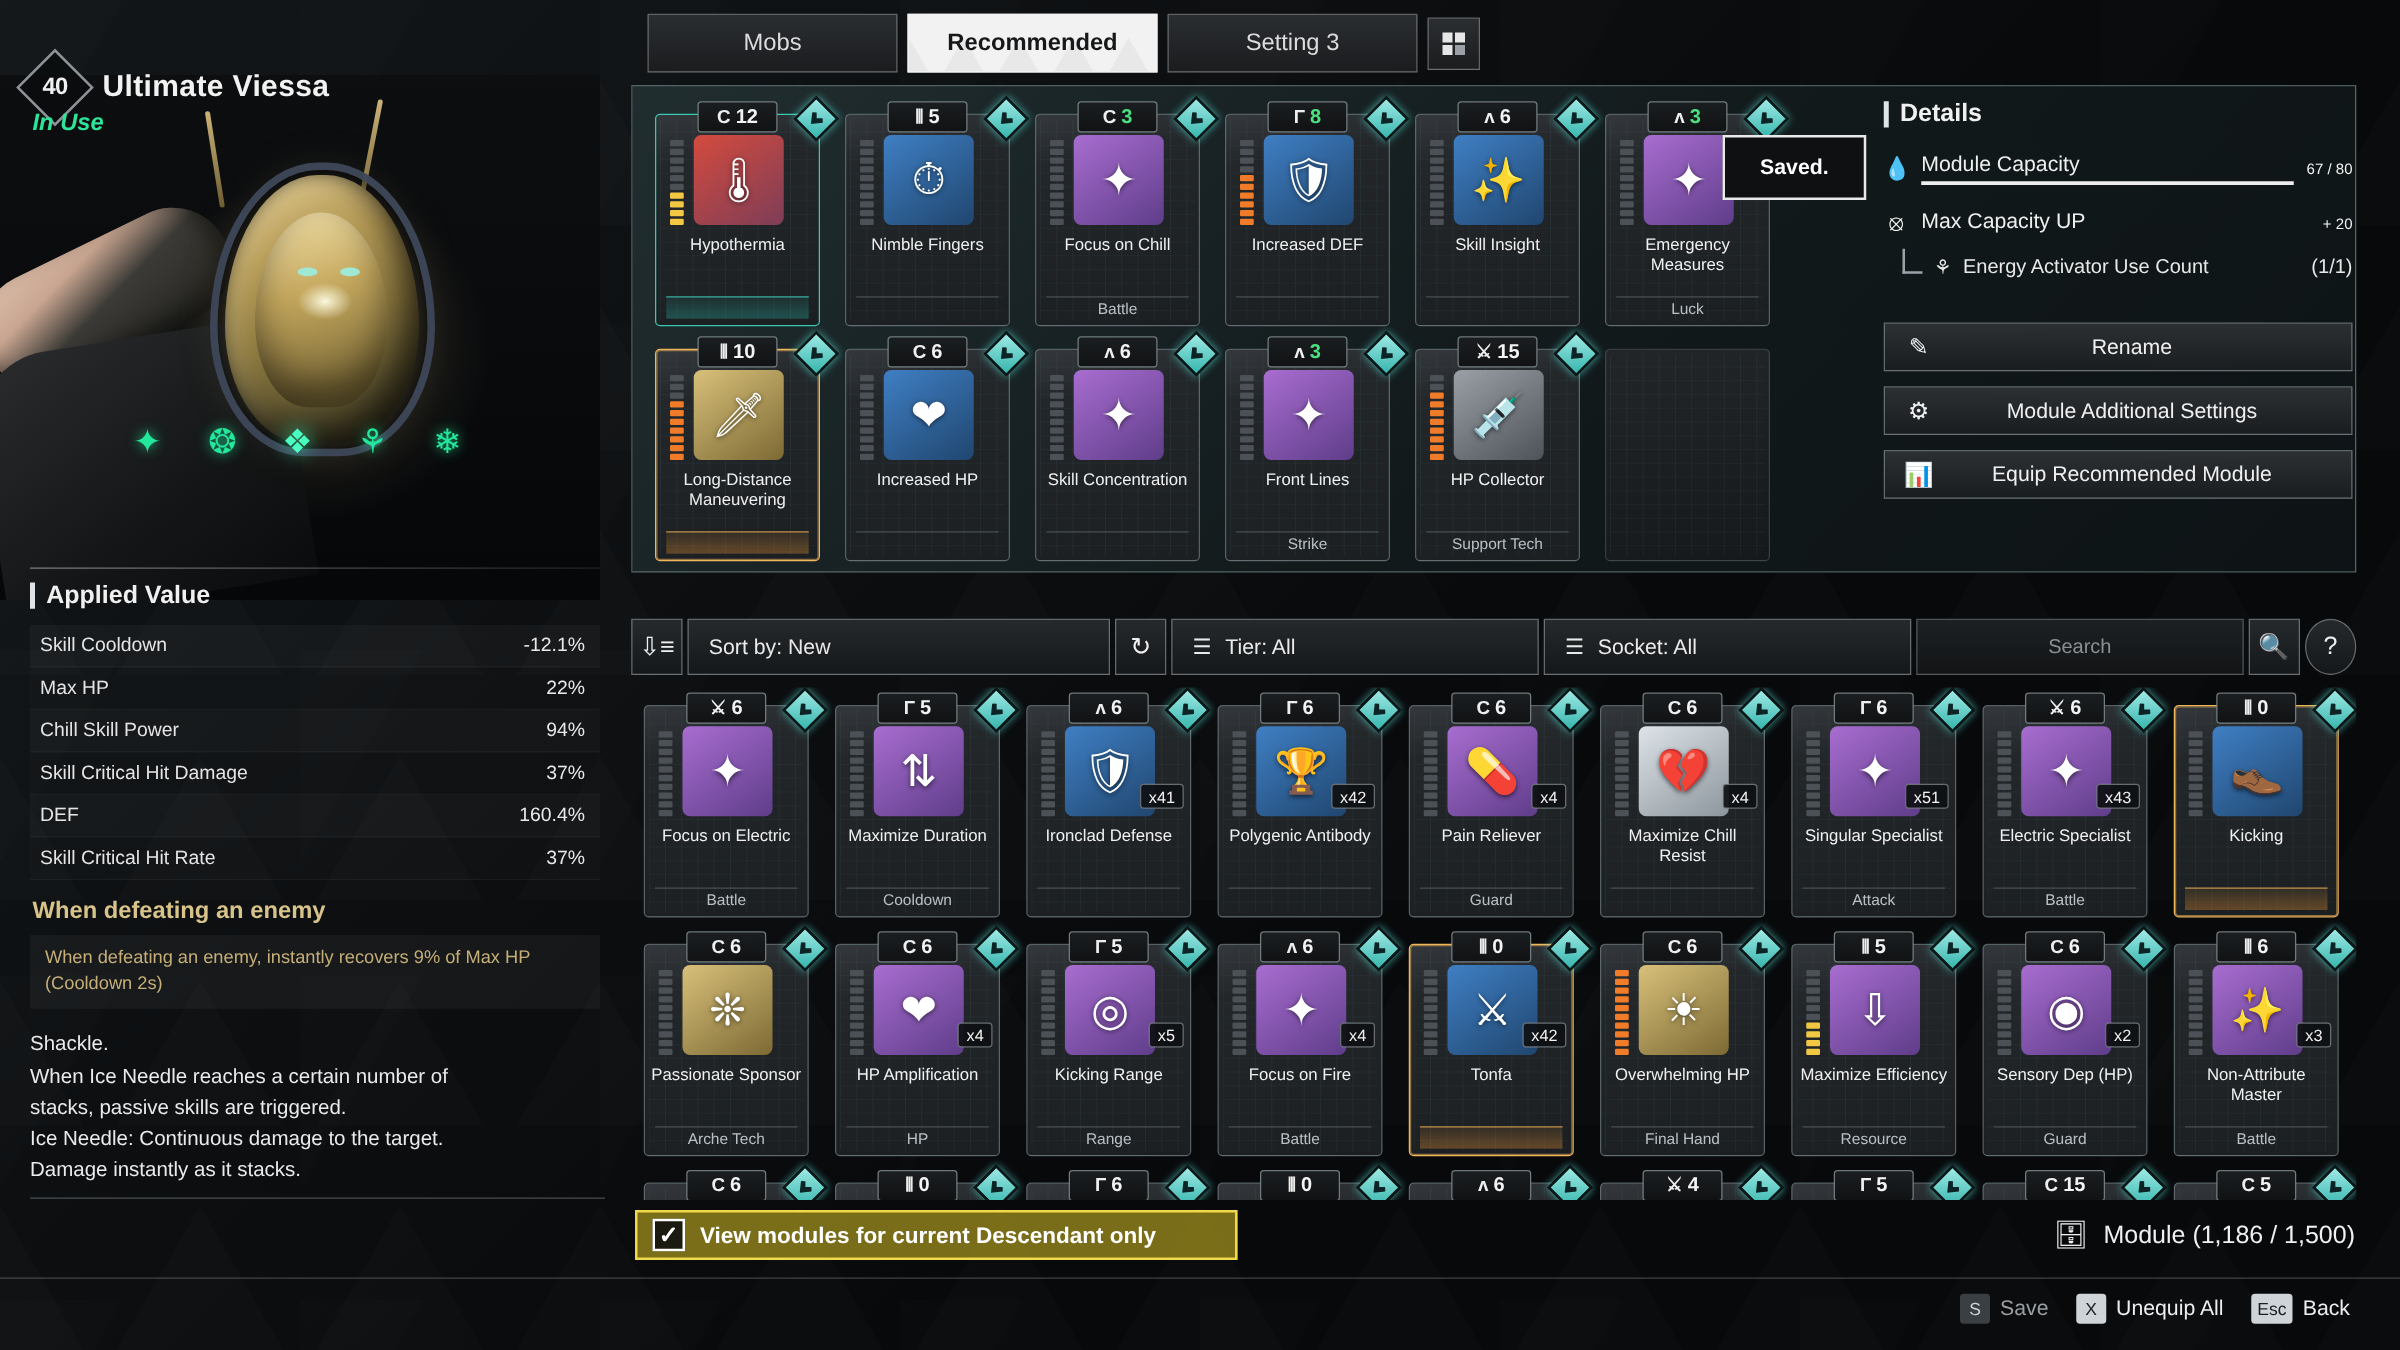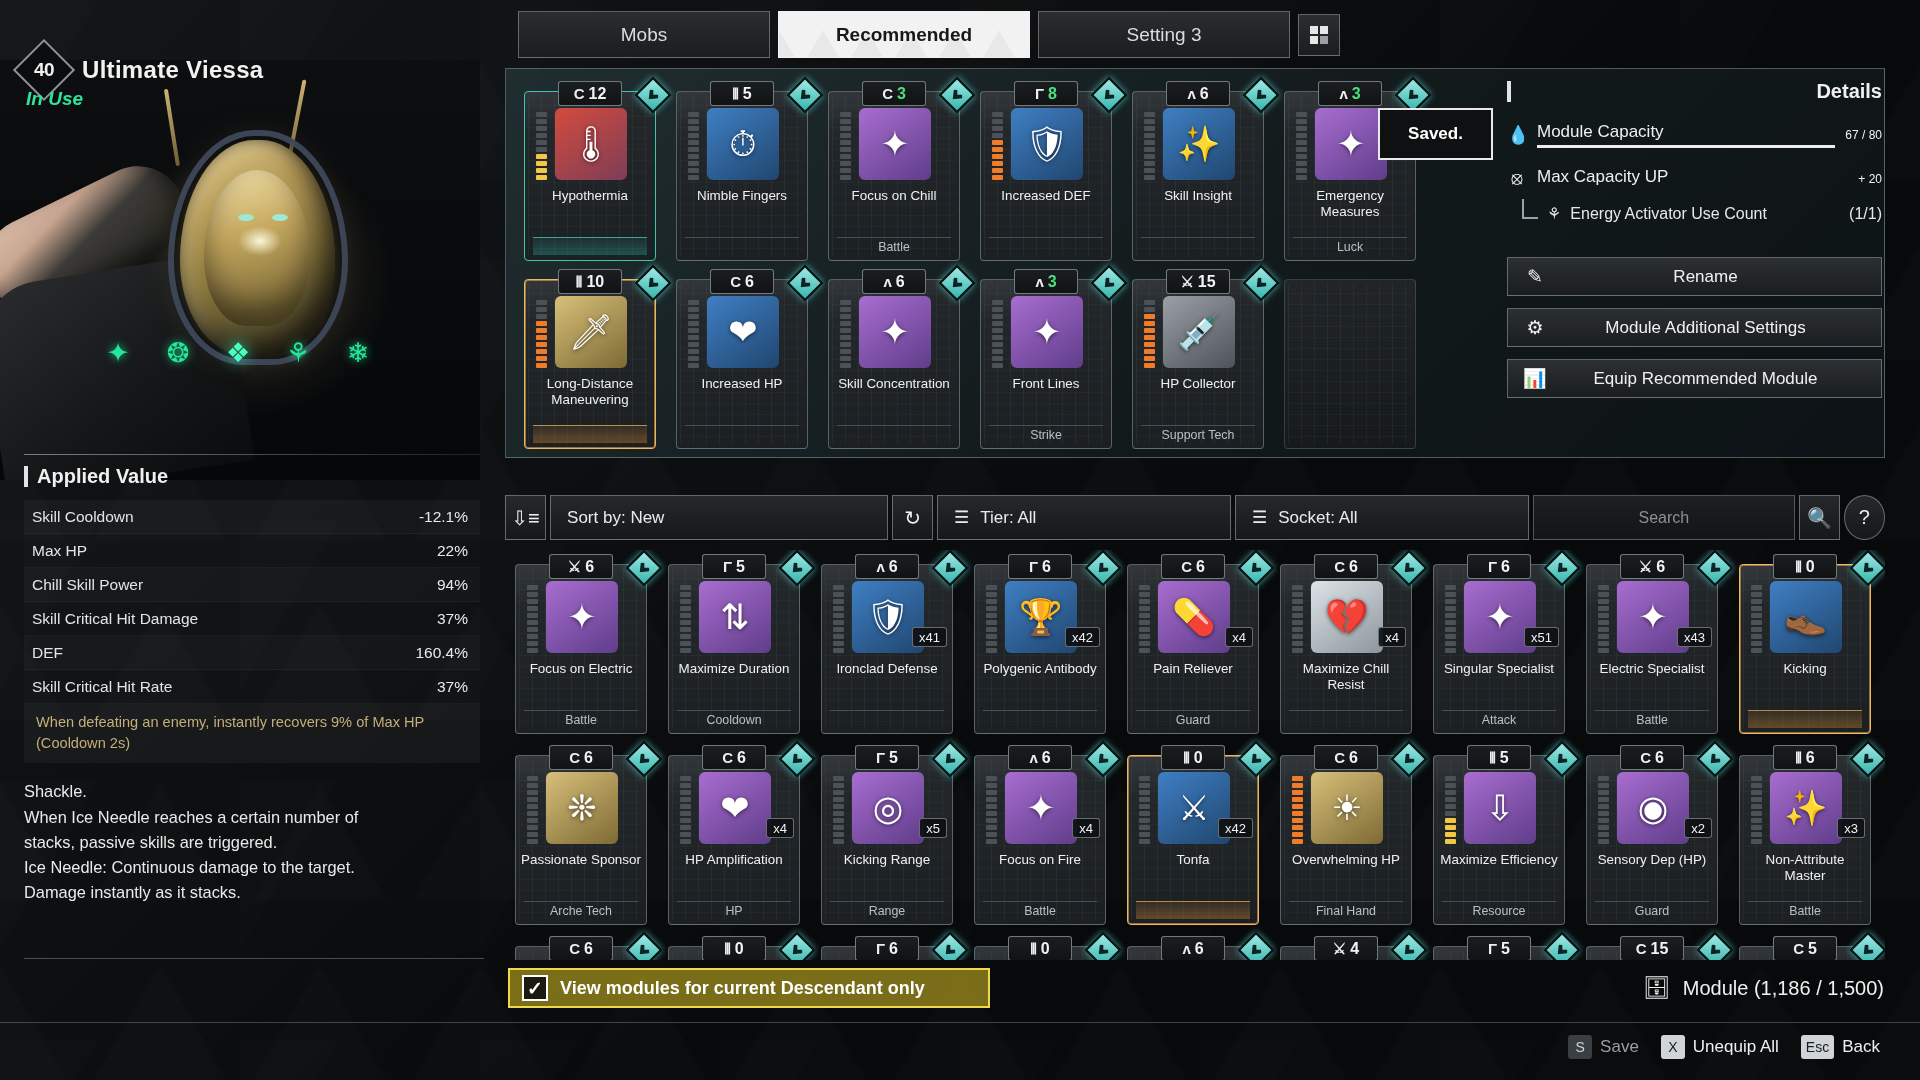--- a/index.html
+++ b/index.html
@@ -99,21 +99,21 @@
   .sect-box {
     background:rgba(255,255,255,.045); color:#c5ae77; font-size:14.6px; line-height:1.42;
     padding:8px 12px 10px 12px;
   }
   .desc-block { margin-top:16px; font-size:16.4px; line-height:1.47; color:#eaeaea; }
   .desc-block p { margin-bottom:1px; }
 
   
   .tabs { position:absolute; left:518px; top:11px; display:flex; gap:8px; align-items:center; z-index:10;}
   .tab {
-    width:252px; height:47px; display:flex; align-items:center; justify-content:center;
+    width:200px; height:47px; display:flex; align-items:center; justify-content:center;
     font-size:19px; color:#dcdcdc; border:1px solid rgba(255,255,255,.30);
     background:linear-gradient(180deg,#2b2e31,#1a1c1e);
   }
   .tab.active {
     color:#16181a; font-weight:600;
     background:
       linear-gradient(60deg, rgba(0,0,0,0.045) 25%, transparent 25.5%),
       linear-gradient(-60deg, rgba(0,0,0,0.045) 25%, transparent 25.5%),
       #f2f2f2;
     background-size: 44px 50px, 44px 50px, auto;
@@ -211,21 +211,21 @@
     position:absolute; right:5px; top:62px; height:20px; padding:0 6px;
     background:rgba(14,16,18,.92); border:1px solid rgba(190,200,205,.5); border-radius:3px;
     font-size:13px; color:#f1f1f1; display:flex; align-items:center;
   }
 
   
   .details {
     position:absolute; left:1495px; top:68px; width:405px; height:390px;
     padding:12px 18px 0 12px;
   }
-  .details-head { display:flex; align-items:center; gap:9px;justify-content:space-between; }
+  .details-head { display:flex; align-items:center; gap:9px; }
   .details-head h3 { font-size:20px; font-weight:600; color:#f0f0f0;}
   .d-row { display:flex; align-items:center; gap:10px; margin-top:19px; font-size:17px; color:#efefef;}
   .d-row .ico { width:20px; text-align:center; font-size:18px; color:#fff;}
   .d-row .lbl { flex:1; border-bottom:3px solid #ededed; padding-bottom:3px;}
   .d-row .val { font-size:12px; color:#f2f2f2; }
   .d-sub { display:flex; align-items:center; gap:9px; margin-top:14px; margin-left:15px; font-size:16px; color:#e8e8e8;}
   .d-sub .tree { width:16px; height:20px; border-left:2px solid #9aa3a8; border-bottom:2px solid #9aa3a8; margin-top:-10px;}
   .d-btn {
     margin-top:12px; height:39px; width:100%;
     background:linear-gradient(180deg,#2c3033,#1a1d20);
@@ -366,20 +366,21 @@
           <div class="stat-row">
             <span>DEF</span>
             <span class="v">160.4%</span>
           </div>
           <div class="stat-row">
             <span>Skill Critical Hit Rate</span>
             <span class="v">37%</span>
           </div>
         </div>
 
+      <div class="sect-title">When defeating an enemy</div>
       <div class="sect-box">When defeating an enemy, instantly recovers 9% of Max HP (Cooldown 2s)</div>
 
       <div class="desc-block" id="desc-block">
           <p>Shackle.</p>
           <p>When Ice Needle reaches a certain number of</p>
           <p>stacks, passive skills are triggered.</p>
           <p>Ice Needle: Continuous damage to the target.</p>
           <p>Damage instantly as it stacks.</p>
         </div>
     </div>

